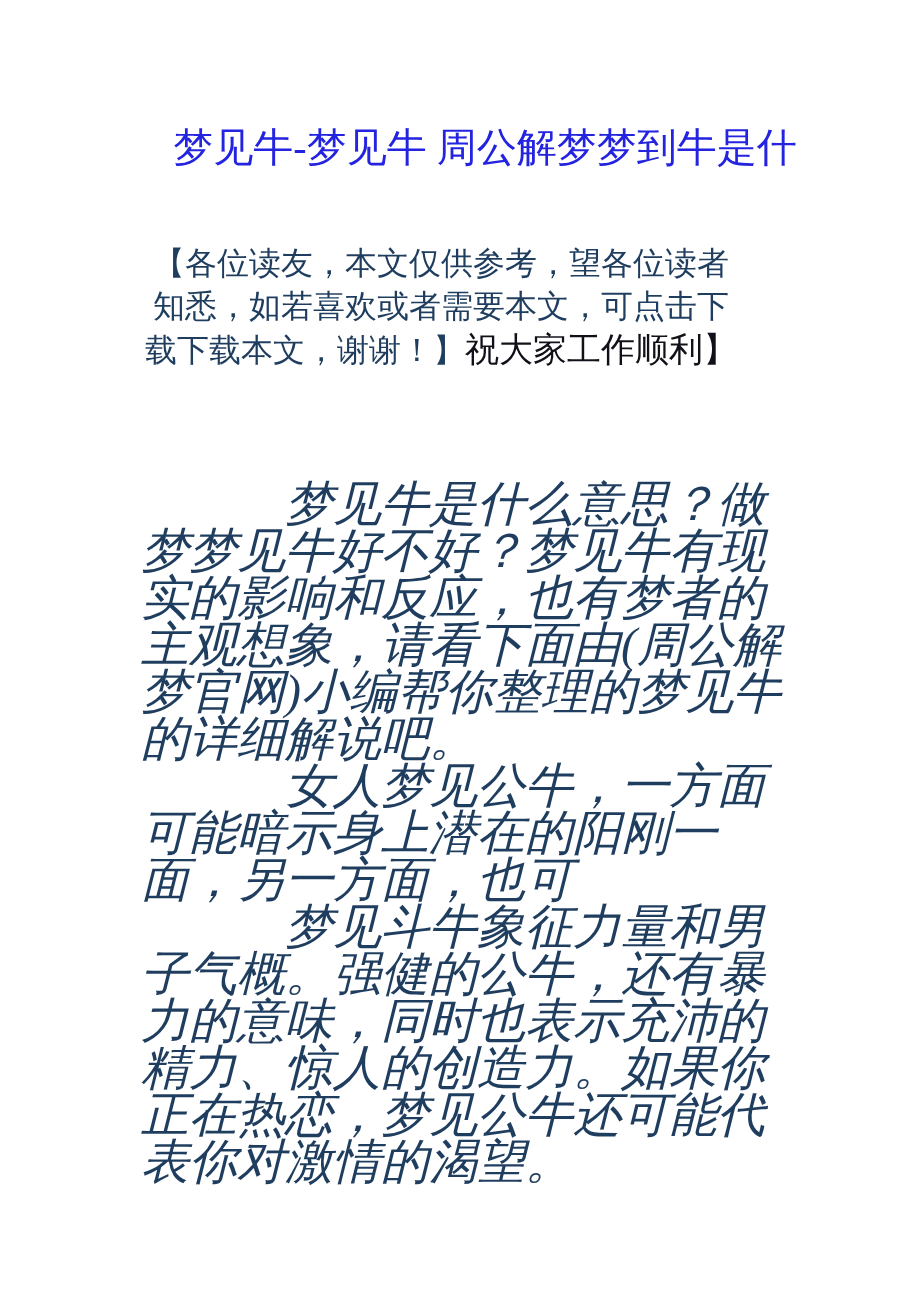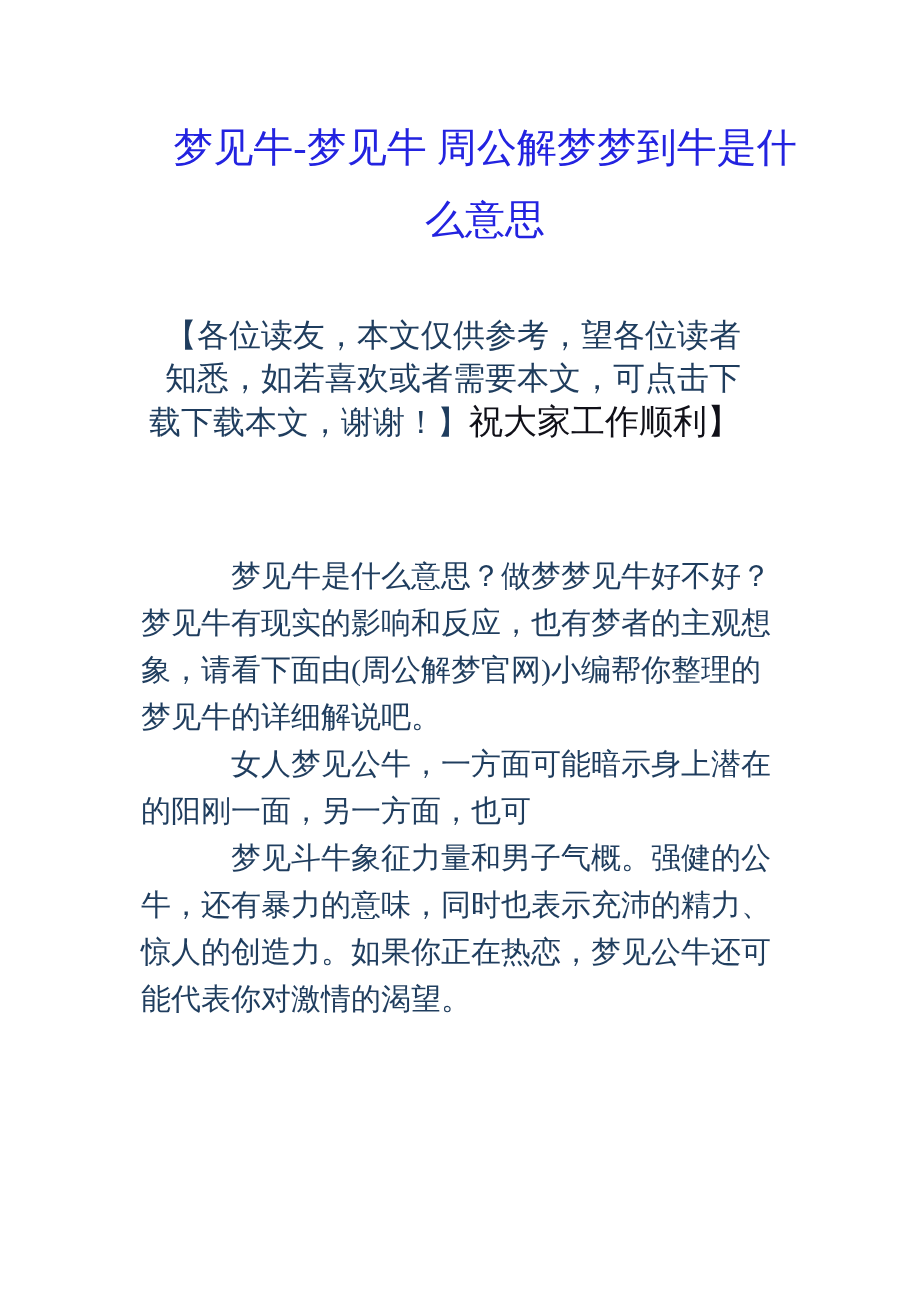--- a/index.html
+++ b/index.html
@@ -29,48 +29,48 @@
   .doc-title .title-line {
     display: block;
     white-space: nowrap;
   }
   .notice {
     margin: 58px 0 0 0;
     width: 600px;
     font-size: 32px;
     line-height: 43px;
     color: var(--text-navy, #1f3d5e);
-    text-align: right;
+    text-align: center;
   }
   .notice .notice-suffix {
     font-size: 34px;
     color: var(--suffix-black, #101018);
   }
   .doc-body {
     margin-top: 108px;
     width: 640px;
-    font-size: 30px;
+    font-size: 48px;
     line-height: 47px;
     color: var(--text-navy, #1f3d5e);
     text-align: left;
+    font-style: italic;
   }
   .doc-body p {
     margin: 0;
     padding: 0;
     text-indent: 3em;
   }
 </style>
 </head>
 <body>
 
 <div class="page">
 
   <h1 class="doc-title">
     <span class="title-line">梦见牛-梦见牛 周公解梦梦到牛是什</span>
-    <span class="title-line">么意思</span>
   </h1>
 
   <p class="notice"><span class="notice-main">【各位读友，本文仅供参考，望各位读者知悉，如若喜欢或者需要本文，可点击下载下载本文，谢谢！】</span><span class="notice-suffix">祝大家工作顺利】</span></p>
 
   <div class="doc-body">
     <p>梦见牛是什么意思？做梦梦见牛好不好？梦见牛有现实的影响和反应，也有梦者的主观想象，请看下面由(周公解梦官网)小编帮你整理的梦见牛的详细解说吧。</p>
     <p>女人梦见公牛，一方面可能暗示身上潜在的阳刚一面，另一方面，也可</p>
     <p>梦见斗牛象征力量和男子气概。强健的公牛，还有暴力的意味，同时也表示充沛的精力、惊人的创造力。如果你正在热恋，梦见公牛还可能代表你对激情的渴望。</p>
   </div>
 

